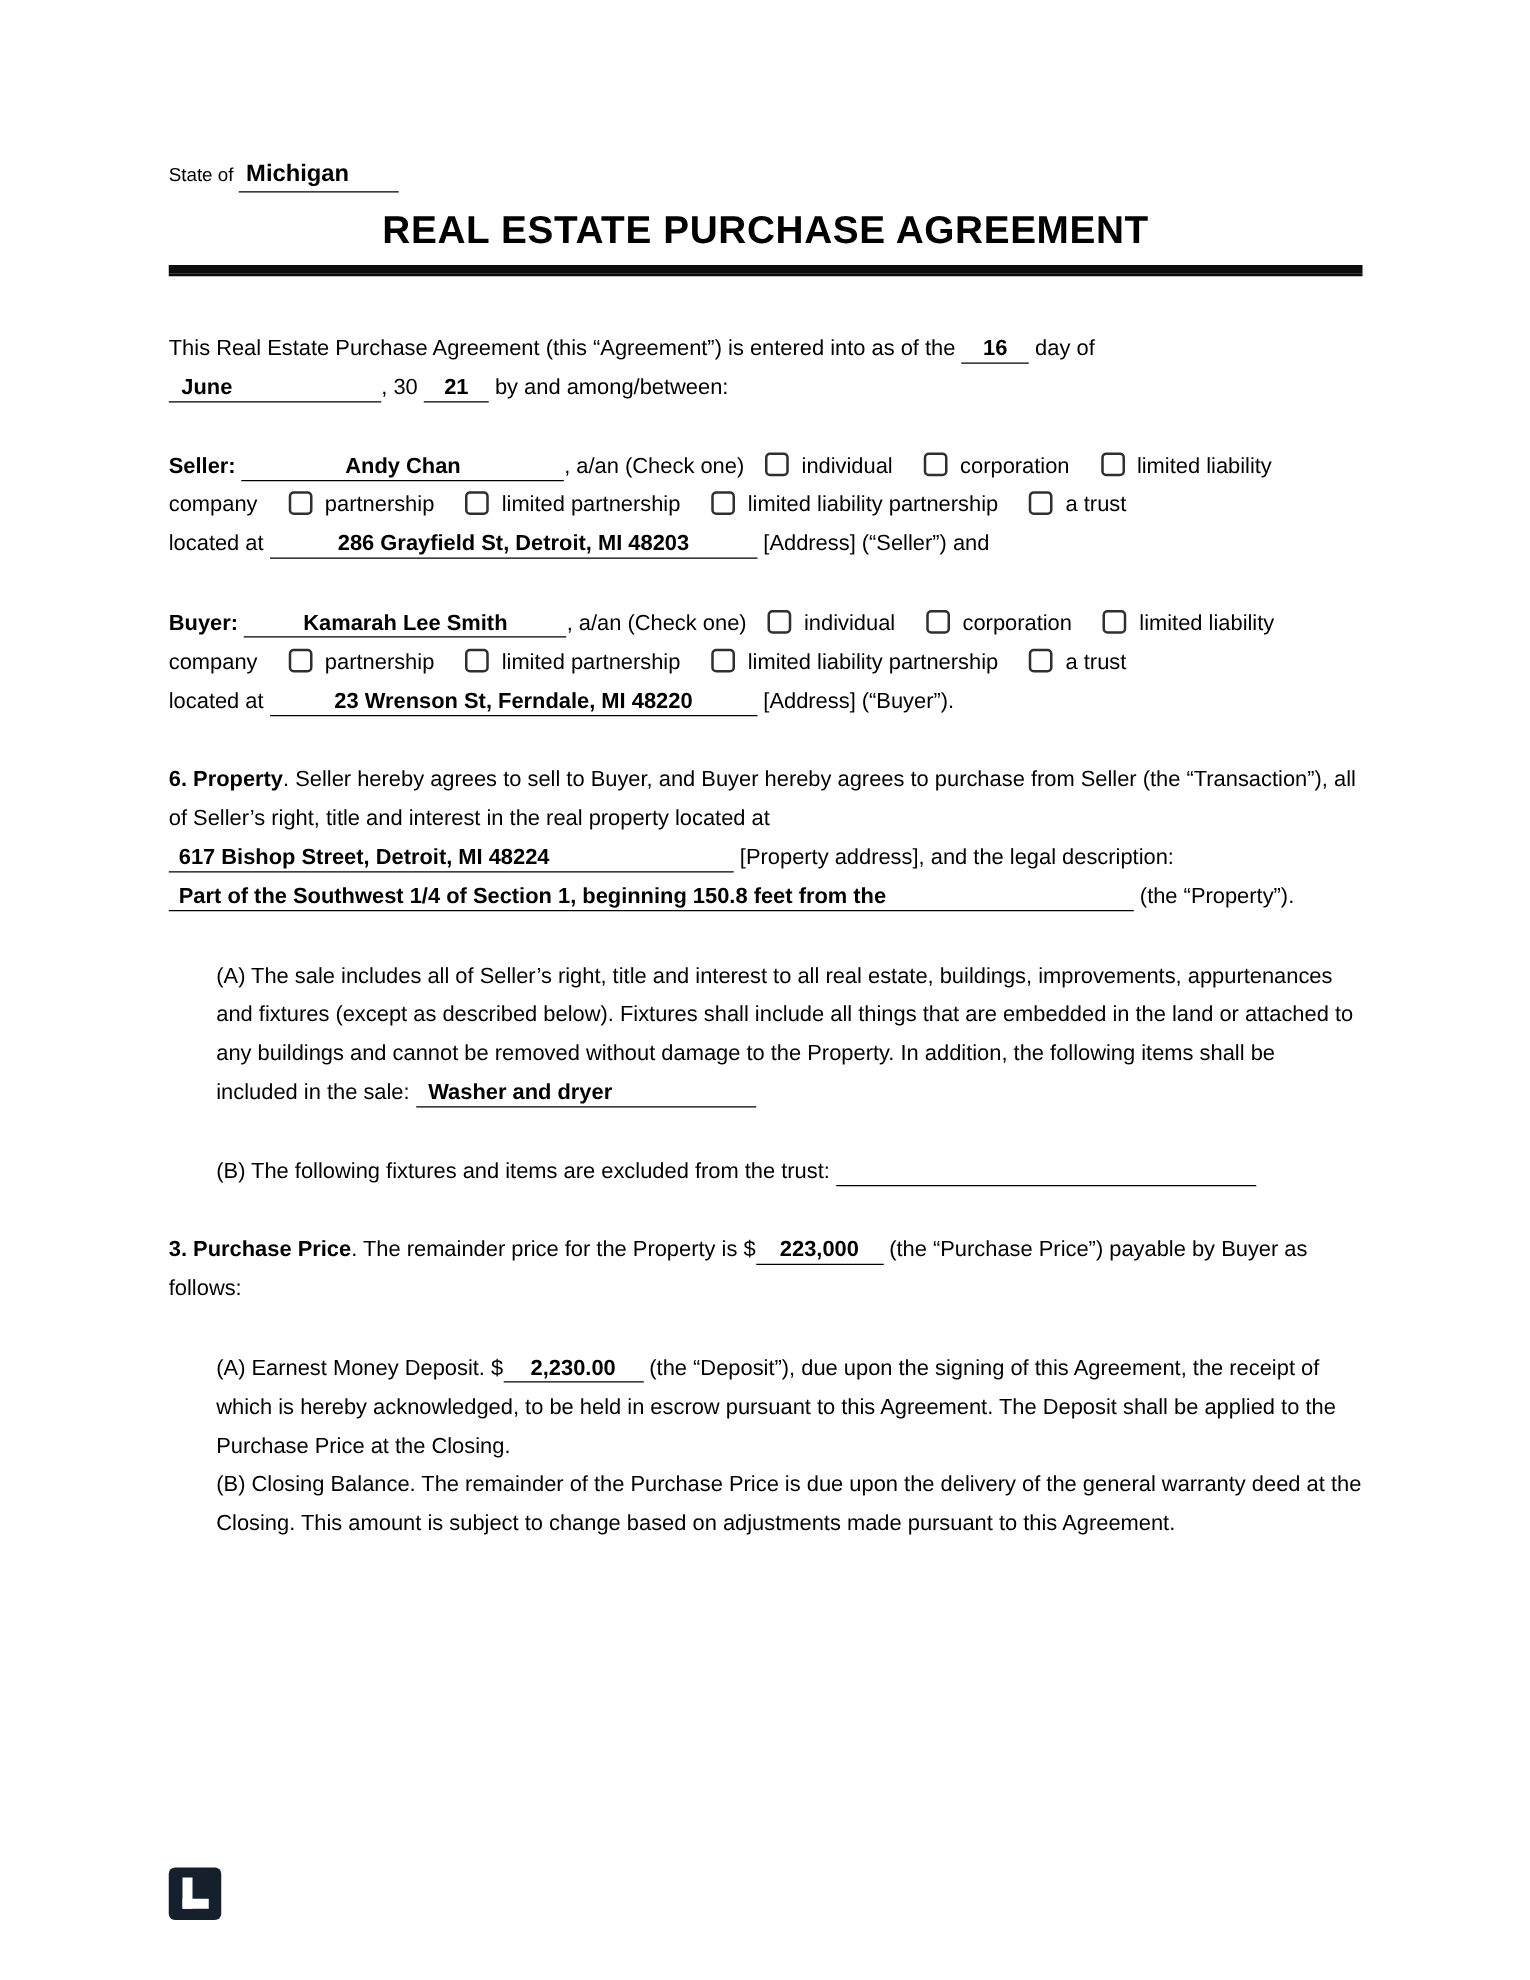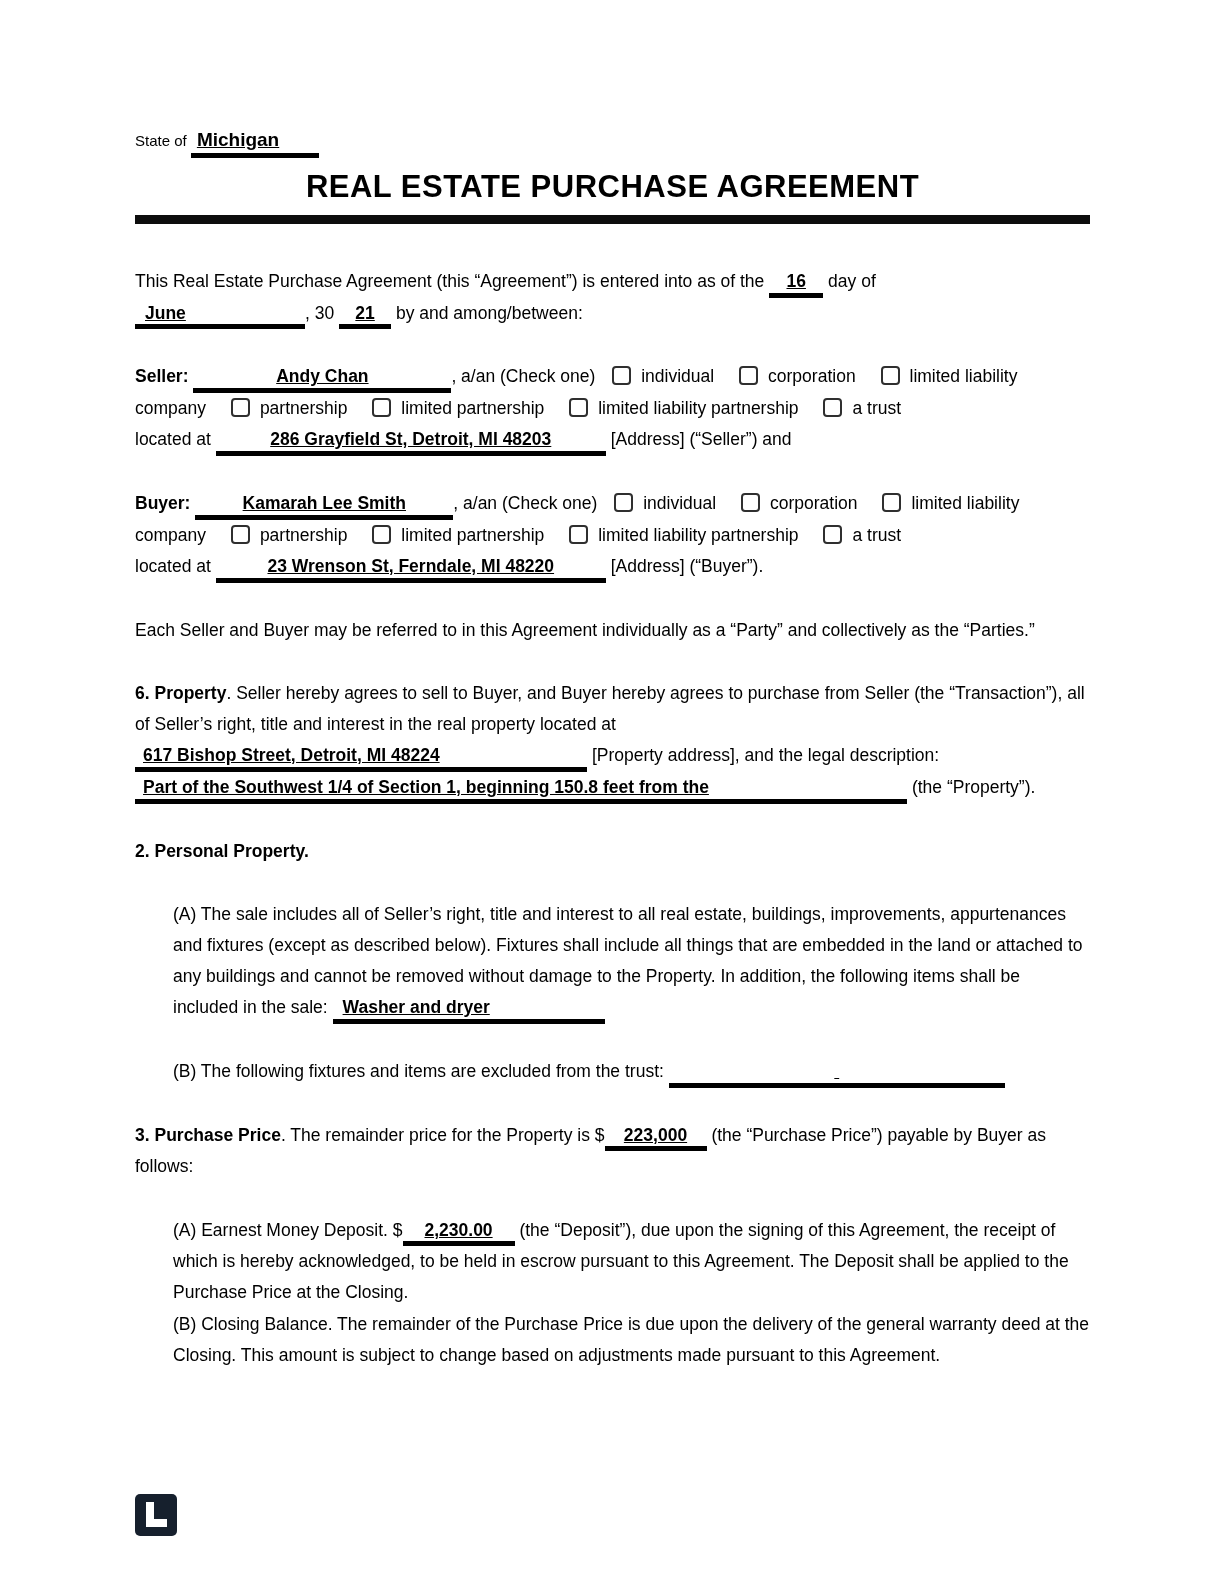--- a/index.html
+++ b/index.html
@@ -32,27 +32,26 @@
     border-bottom: 2px solid #0d0d0d;
     height: 3px;
     margin: 0 0 42px 0;
   }
   .para { margin: 0 0 32px 0; }
   .block { margin: 0 0 32px 0; }
   .line { margin: 0; }
   .indent { margin-left: 38px; }
   .fill {
     display: inline-block;
-    border-bottom: 5px solid #000000;
+    border-bottom: 1px solid #000000;
     font-weight: 700;
     text-align: center;
     padding: 0 12px;
     line-height: 1.3;
     vertical-align: baseline;
-    text-decoration: underline;
   }
   .fill:empty::after { content: "\00a0"; }
   .w-day   { min-width: 54px; }
   .w-month { min-width: 170px; text-align: left; padding-left: 10px; }
   .w-year  { min-width: 52px; }
   .w-name  { min-width: 258px; }
   .w-addr  { min-width: 390px; }
   .w-paddr { min-width: 452px; text-align: left; padding-left: 8px; }
   .w-legal { min-width: 772px; text-align: left; padding-left: 8px; }
   .w-items { min-width: 272px; text-align: left; padding-left: 10px; }
@@ -130,33 +129,31 @@
       <span class="opt"><span class="cb"></span><span>limited partnership</span></span>
       <span class="opt"><span class="cb"></span><span>limited liability partnership</span></span>
       <span class="opt"><span class="cb"></span><span>a trust</span></span>
     </div>
     <div class="line"><span>located at</span>
       <span class="fill w-addr">23 Wrenson St, Ferndale, MI 48220</span>
       <span>[Address] (“Buyer”).</span>
     </div>
   </div>
 
-  <p class="para">Each Seller and Buyer may be referred to in this Agreement individually as a “Party” and collectively as the “Parties.”</p>
 
   <div class="block">
     <div><strong>6. Property</strong><span>. Seller hereby agrees to sell to Buyer, and Buyer hereby agrees to purchase from Seller (the “Transaction”), all of Seller’s right, title and interest in the real property located at</span></div>
     <div class="line"><span class="fill w-paddr">617 Bishop Street, Detroit, MI 48224</span>
       <span>[Property address], and the legal description:</span>
     </div>
     <div class="line"><span class="fill w-legal">Part of the Southwest 1/4 of Section 1, beginning 150.8 feet from the</span>
       <span>(the “Property”).</span>
     </div>
   </div>
 
-  <p class="para"><strong>2. Personal Property.</strong></p>
 
   <p class="para indent"><span>(A) The sale includes all of Seller’s right, title and interest to all real estate, buildings, improvements, appurtenances and fixtures (except as described below). Fixtures shall include all things that are embedded in the land or attached to any buildings and cannot be removed without damage to the Property. In addition, the following items shall be included in the sale:</span>
     <span class="fill w-items">Washer and dryer</span></p>
 
   <p class="para indent"><span>(B) The following fixtures and items are excluded from the trust:</span>
     <span class="fill w-excluded"></span></p>
 
   <p class="para"><strong>3. Purchase Price</strong><span>. The remainder price for the Property is $</span><span class="fill w-price">223,000</span>
     <span>(the “Purchase Price”) payable by Buyer as follows:</span></p>
 

